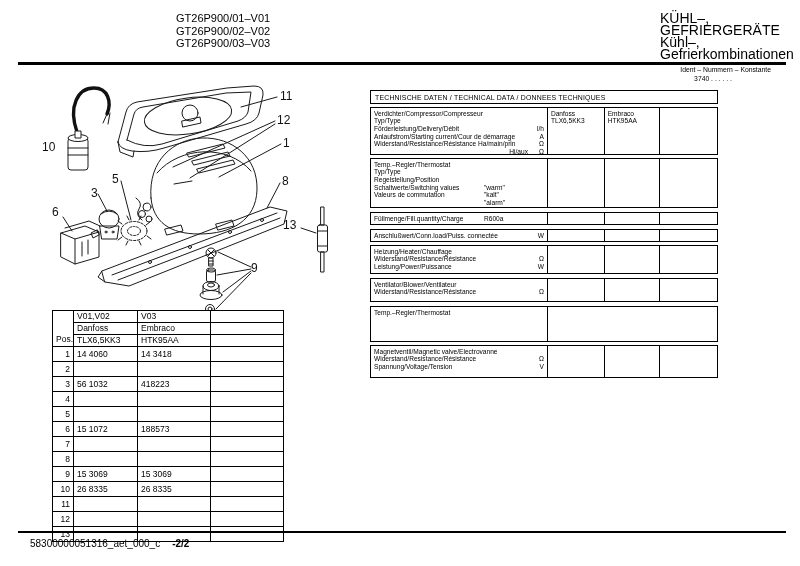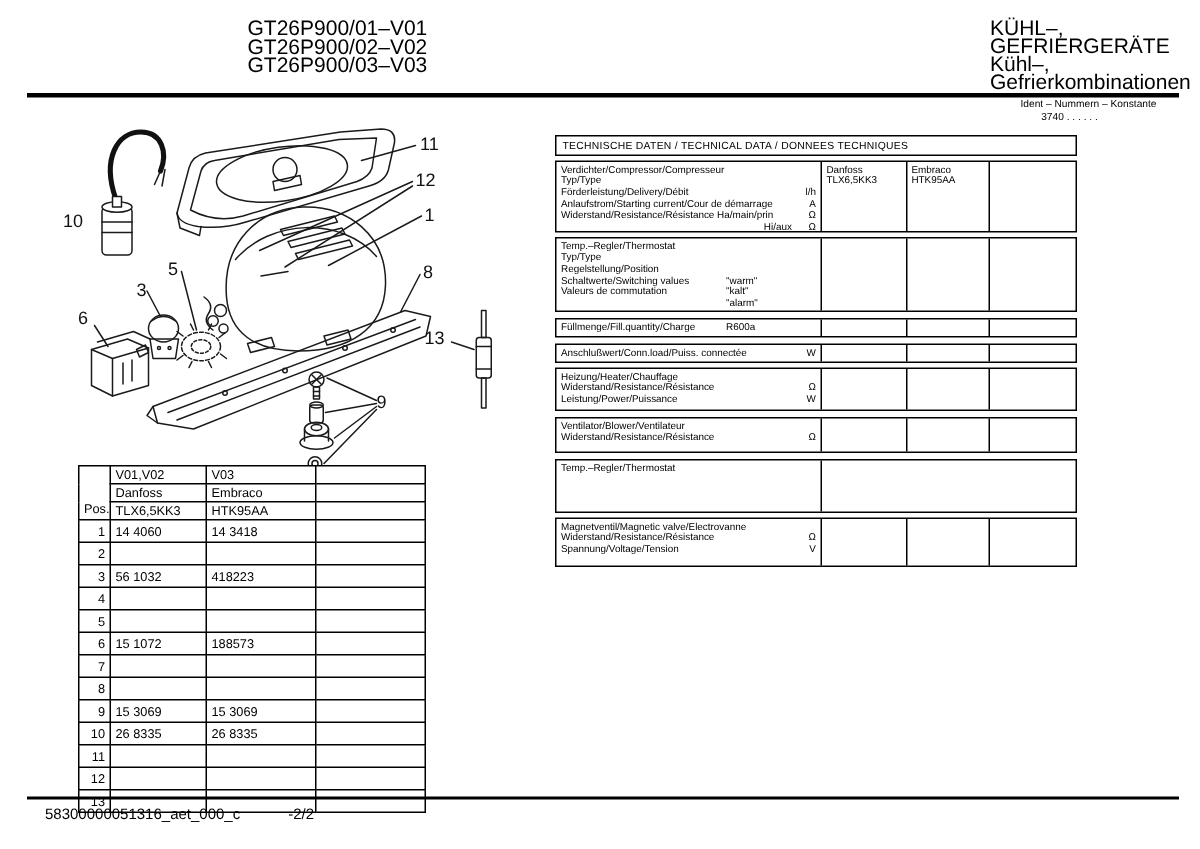--- a/index.html
+++ b/index.html
@@ -1,20 +1,20 @@
 <!DOCTYPE html>
 <html><head>
 <meta charset="utf-8">
 <style>
   html,body{margin:0;padding:0;background:#e8e8e8;}
   .page{position:relative;width:800px;height:566px;background:#ffffff;
         font-family:"Liberation Sans",sans-serif;color:#000;overflow:hidden;}
   .brand{position:absolute;left:30px;top:14px;font-size:25px;font-weight:bold;
          letter-spacing:1px;}
-  .models{position:absolute;left:165px;top:12px;font-size:14px;line-height:12.5px;}
+  .models{position:absolute;left:176px;top:12px;font-size:11px;line-height:12.5px;}
   .category{position:absolute;left:660px;top:12px;font-size:14px;line-height:12px;}
   .topline{position:absolute;left:18px;right:14px;top:62px;height:2.5px;background:#000;}
   .identbox{position:absolute;left:655px;top:66px;width:116px;font-size:6.8px;line-height:8.5px;}
   .identbox .l1{text-align:right;}
   .identbox .l2{text-align:center;}
 
   
   .diagram{position:absolute;left:30px;top:80px;width:330px;height:230px;}
   .plabel{position:absolute;font-size:12px;color:#111;line-height:12px;}
 
@@ -42,21 +42,21 @@
          font-size:8.5px;table-layout:fixed;}
   .parts td{border:1.5px solid #000;padding:0 0 0 3px;overflow:hidden;
             white-space:nowrap;}
   .parts tr.hdr td{height:11px;line-height:11px;}
   .parts tr.data td{height:14px;line-height:14px;}
   .parts td.pos{text-align:right;padding:0 3px 0 0;}
   .parts td.poshdr{vertical-align:bottom;text-align:right;padding:0 0 1px 1px;}
 
   .botline{position:absolute;left:18px;right:14px;top:531px;height:2px;background:#000;}
   .footer{position:absolute;left:30px;top:538px;font-size:10px;}
-  .footer .pg{margin-left:32px;}
+  .footer .pg{margin-left:12px;font-weight:bold;}
 
   svg .ln{fill:none;stroke:#1a1a1a;stroke-width:1;stroke-linecap:round;stroke-linejoin:round;}
   svg .thick{fill:none;stroke:#111;stroke-width:3.4;stroke-linecap:round;}
   svg .fillw{fill:#fff;stroke:#1a1a1a;stroke-width:1;stroke-linejoin:round;}
 </style>
 </head>
 <body>
 
 <div class="page">
 

